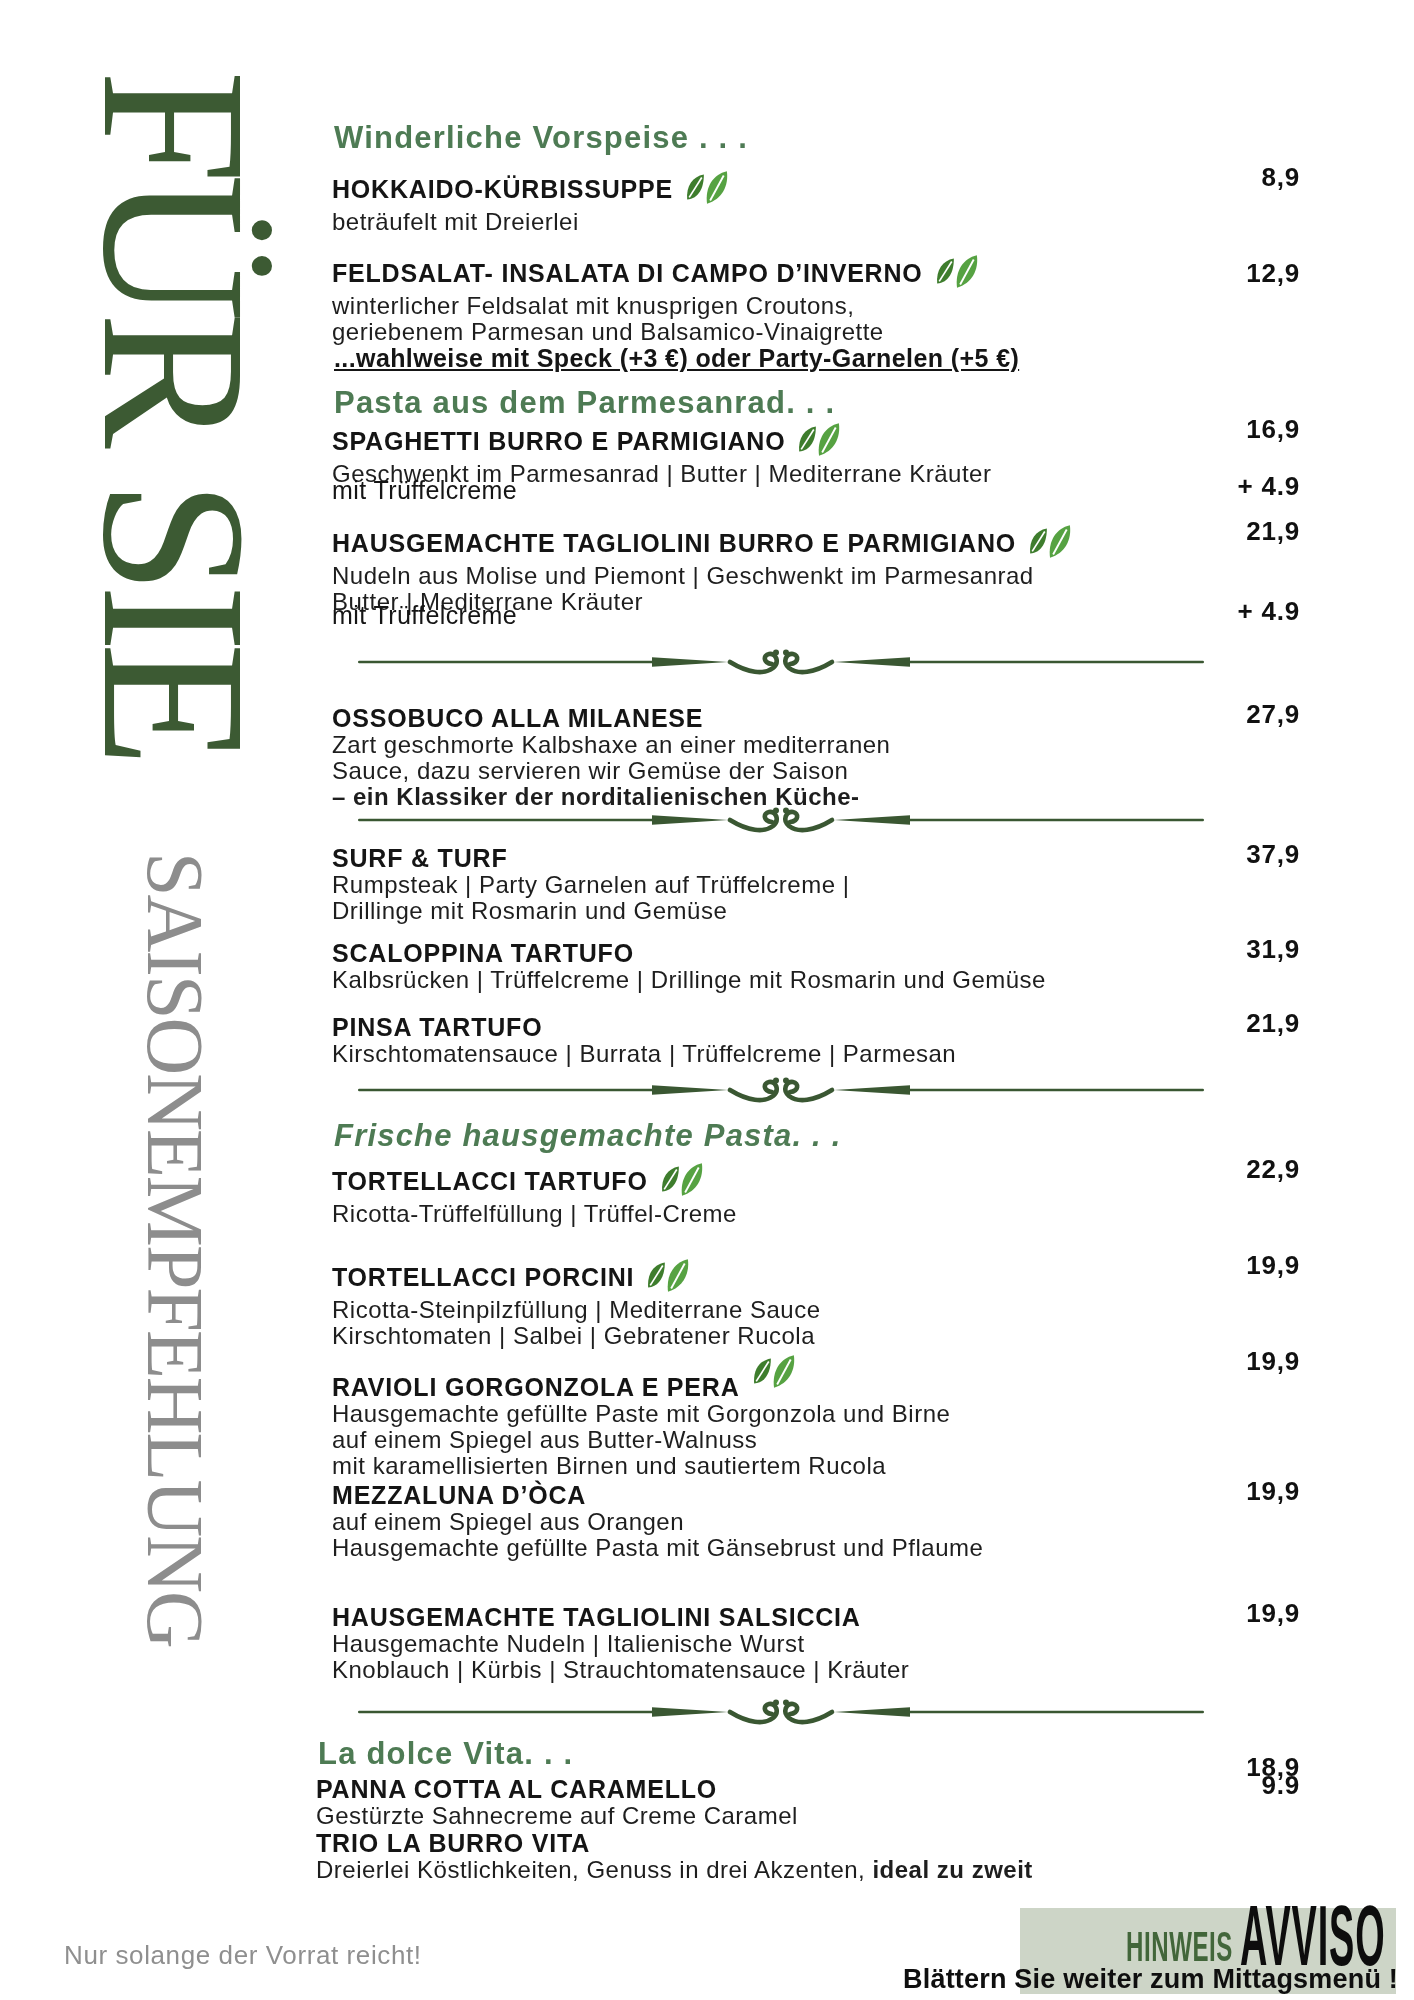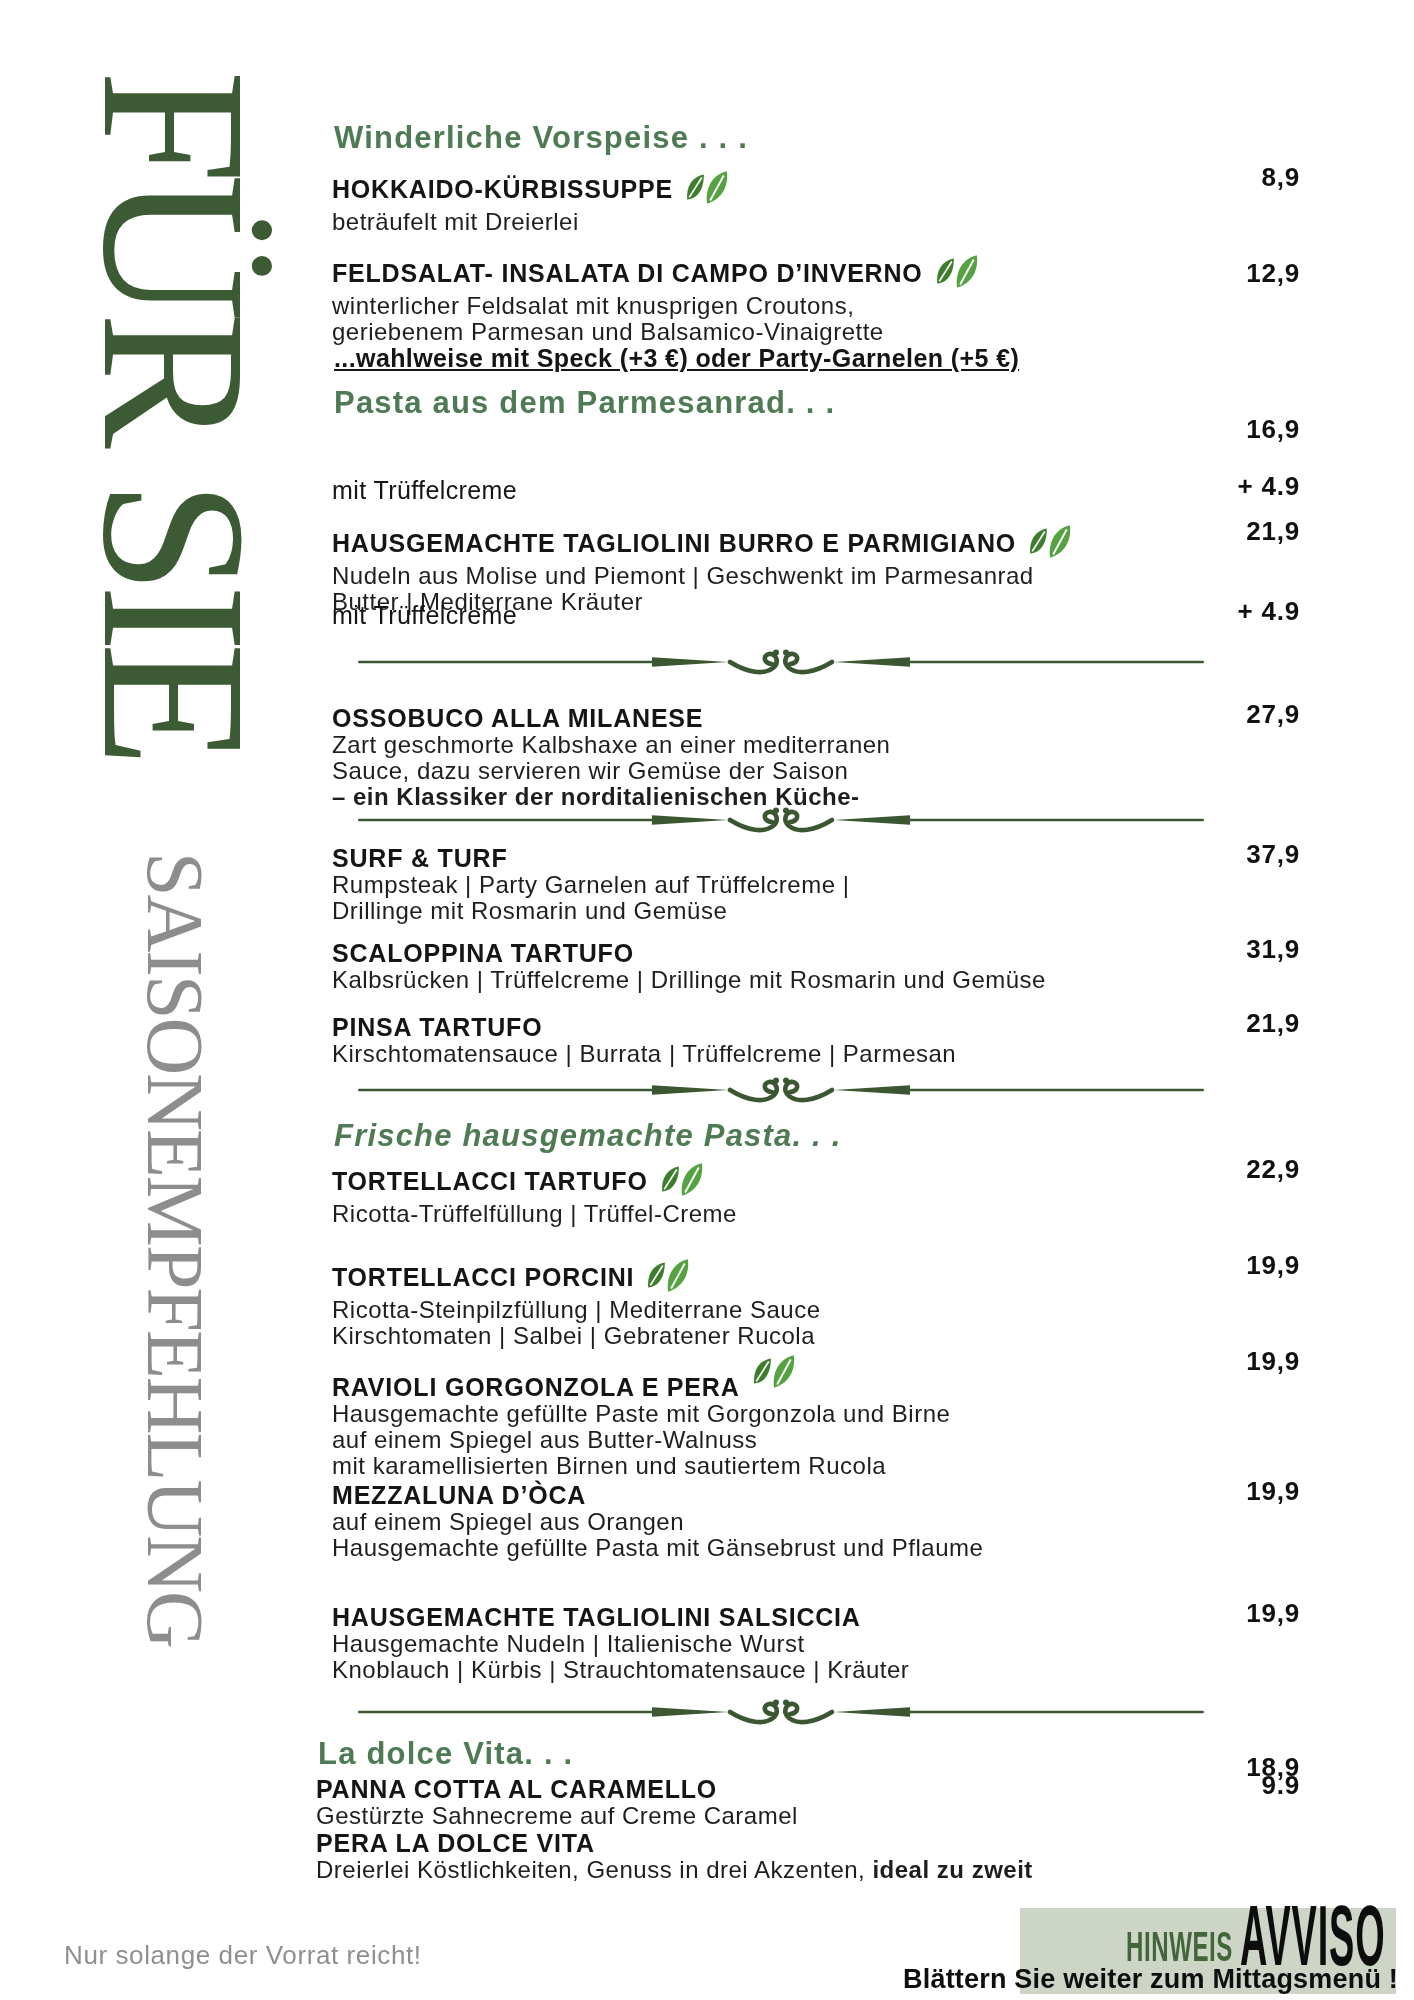--- a/index.html
+++ b/index.html
@@ -76,20 +76,29 @@
         </svg></div>
     <div class="item-desc">winterlicher Feldsalat mit knusprigen Croutons,</div>
     <div class="item-desc">geriebenem Parmesan und Balsamico-Vinaigrette</div>
   </div>
   <div class="price" style="top:258px;">12,9</div>
 
   <div class="note-line" style="left:334px; top:344px;text-decoration:underline;">...wahlweise mit Speck (+3 €) oder Party-Garnelen (+5 €)</div>
 
   <div class="section-header" style="left:334px; top:385px;">Pasta aus dem Parmesanrad. . .</div>
 
+  <div class="item" style="left:332px; top:420px;">
+    <div><span class="item-title">SPAGHETTI BURRO E PARMIGIANO</span><svg class="leaf" viewBox="0 0 44 38">
+          <path d="M19,6 C8,8 2,17 3,30 C14,29 19,19 19,6 Z" fill="#3e7d2d"></path>
+          <path d="M5,28 L17,9" stroke="#ffffff" stroke-width="1.6"></path>
+          <path d="M22,34 C20,18 28,6 41,3 C43,17 36,30 22,34 Z" fill="#56a242"></path>
+          <path d="M25,31 L38,7" stroke="#ffffff" stroke-width="1.8"></path>
+        </svg></div>
+    <div class="item-desc">Geschwenkt im Parmesanrad | Butter | Mediterrane Kräuter</div>
+  </div>
   <div class="price" style="top:414px;">16,9</div>
 
   <div class="item" style="left:332px; top:477px;">
     <span class="item-title plain">mit Trüffelcreme</span>
   </div>
   <div class="price" style="top:471px;">+ 4.9</div>
 
   <div class="item" style="left:332px; top:522px;">
     <div><span class="item-title">HAUSGEMACHTE TAGLIOLINI BURRO E PARMIGIANO</span><svg class="leaf" viewBox="0 0 44 38">
           <path d="M19,6 C8,8 2,17 3,30 C14,29 19,19 19,6 Z" fill="#3e7d2d"></path>
@@ -232,21 +241,21 @@
 
   <div class="section-header" style="left:318px; top:1736px;">La dolce Vita. . .</div>
 
   <div class="item" style="left:316px; top:1776px;">
     <div><span class="item-title">PANNA COTTA AL CARAMELLO</span></div>
     <div class="item-desc">Gestürzte Sahnecreme auf Creme Caramel</div>
   </div>
   <div class="price" style="top:1770px;">9.9</div>
 
   <div class="item" style="left:316px; top:1830px;">
-    <div><span class="item-title">PERA LA DOLCE VITA</span></div>
+    <div><span class="item-title">TRIO LA BURRO VITA</span></div>
     <div class="item-desc"><span>Dreierlei Köstlichkeiten, Genuss in drei Akzenten, </span><span class="bold">ideal zu zweit</span></div>
   </div>
   <div class="price" style="top:1752px;">18,9</div>
 
   <div class="footer-note">Nur solange der Vorrat reicht!</div>
 
   <div class="notice-box"></div>
   <div class="hinweis">HINWEIS</div>
   <div class="avviso">AVVISO</div>
   <div class="blaettern">Blättern Sie weiter zum Mittagsmenü !</div>

